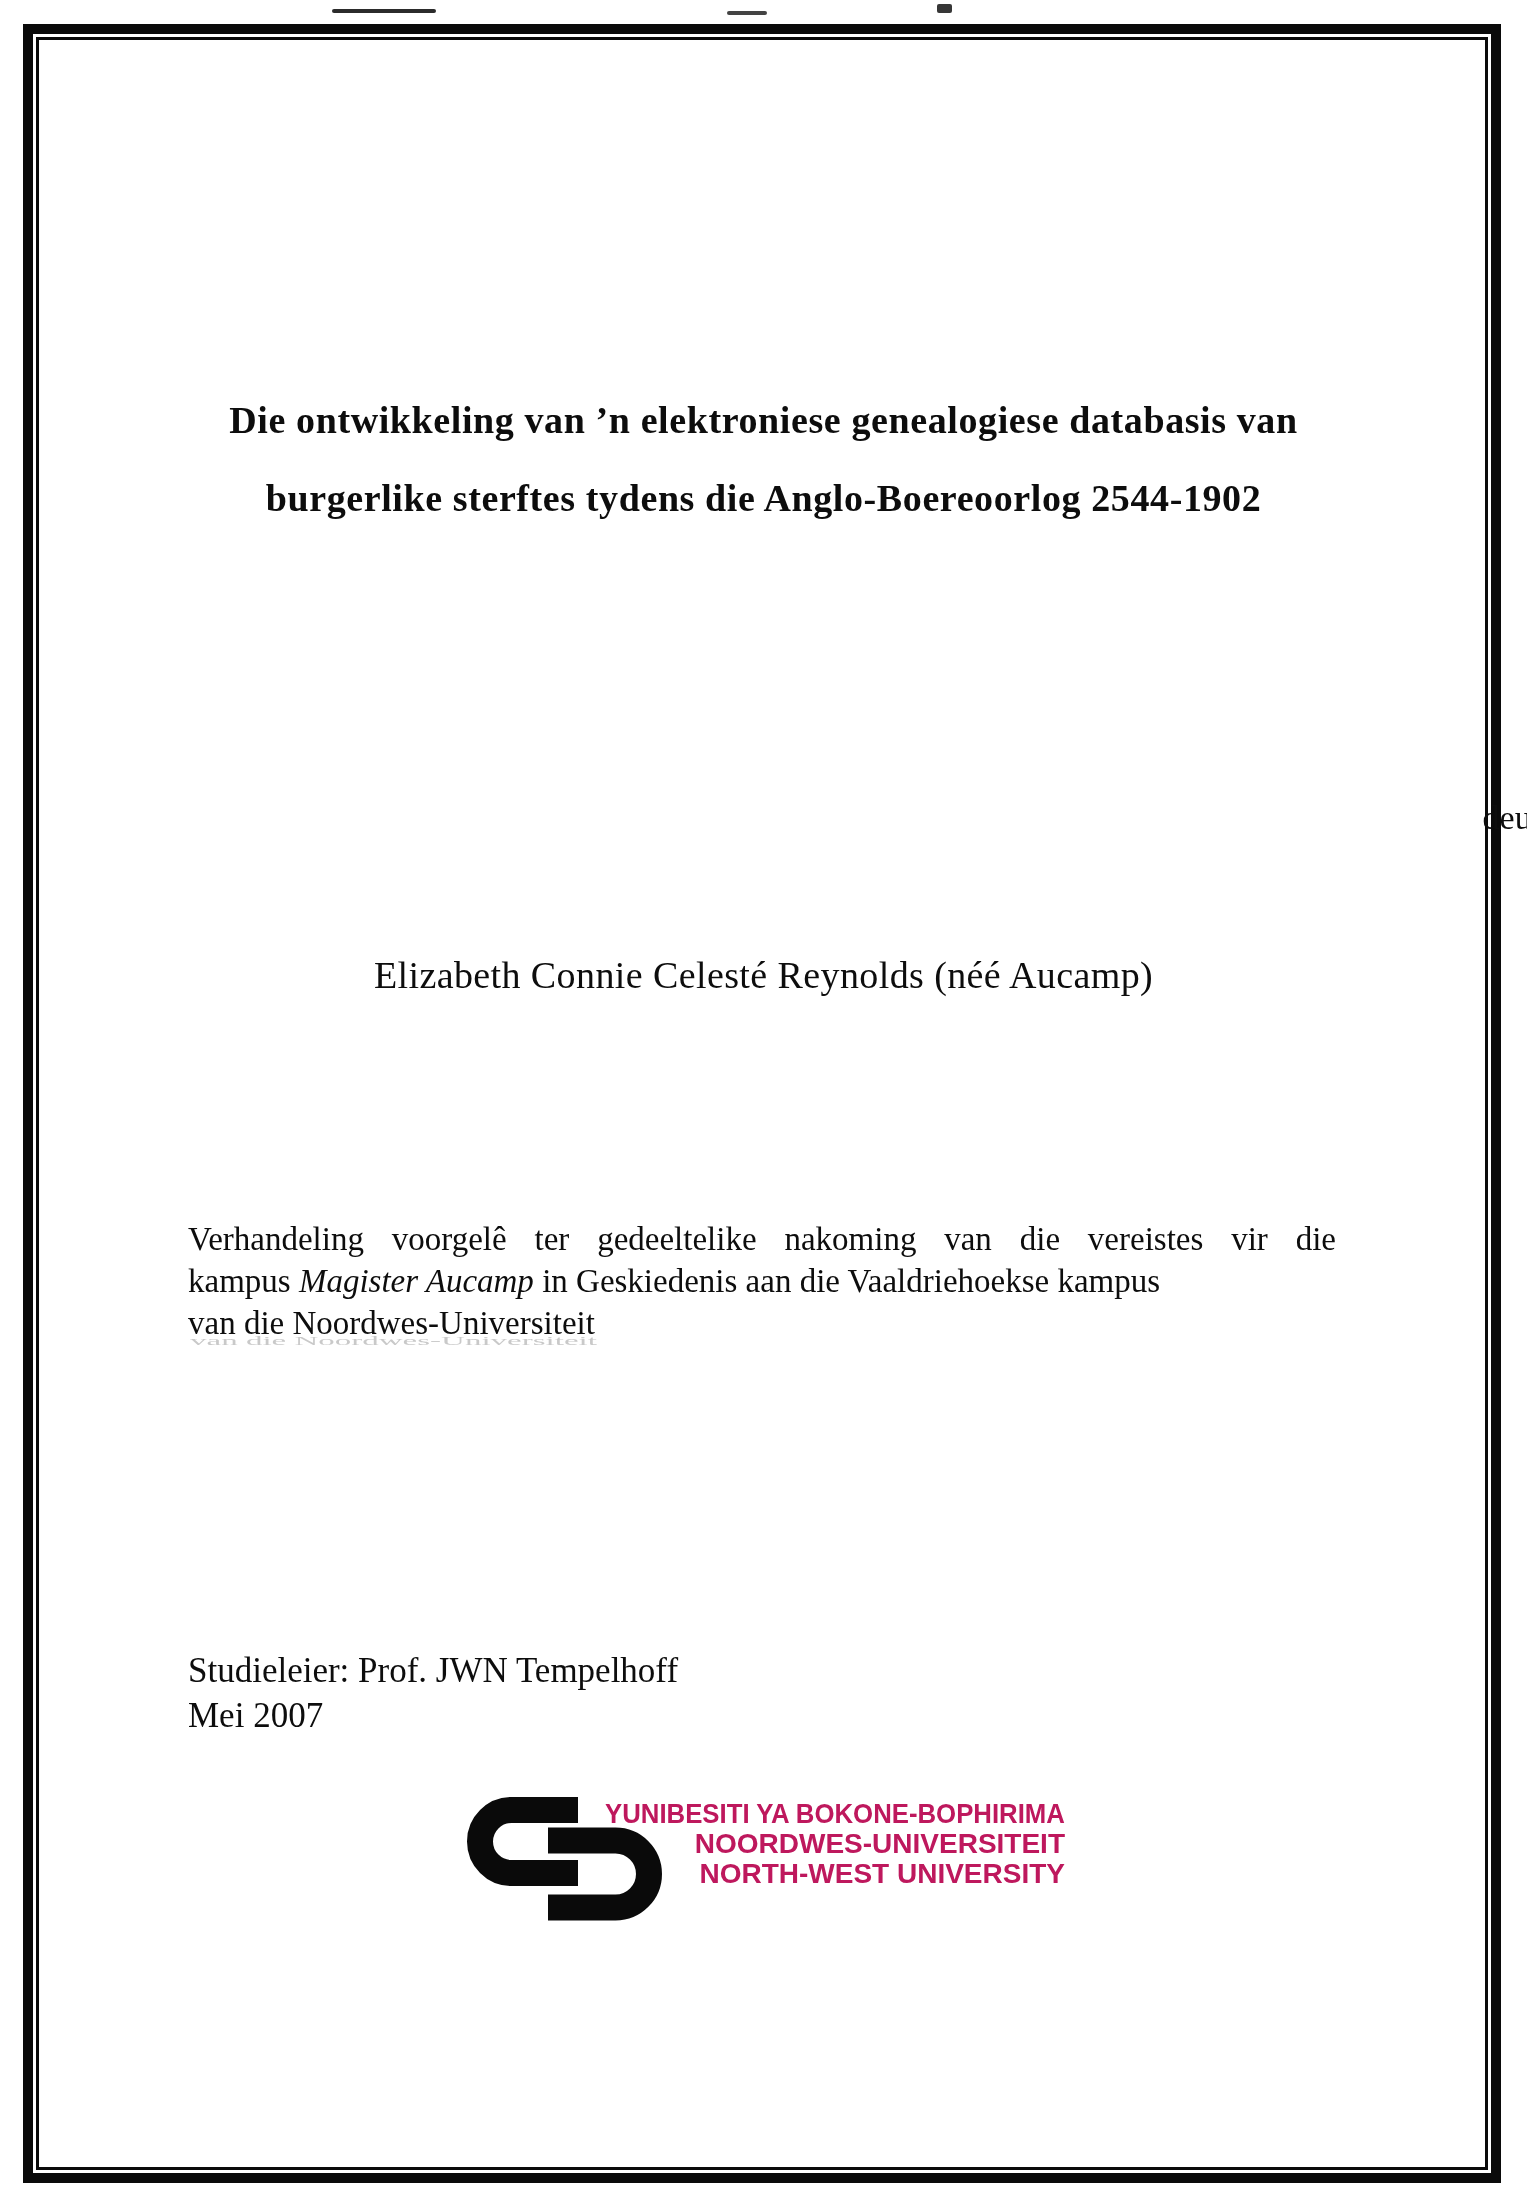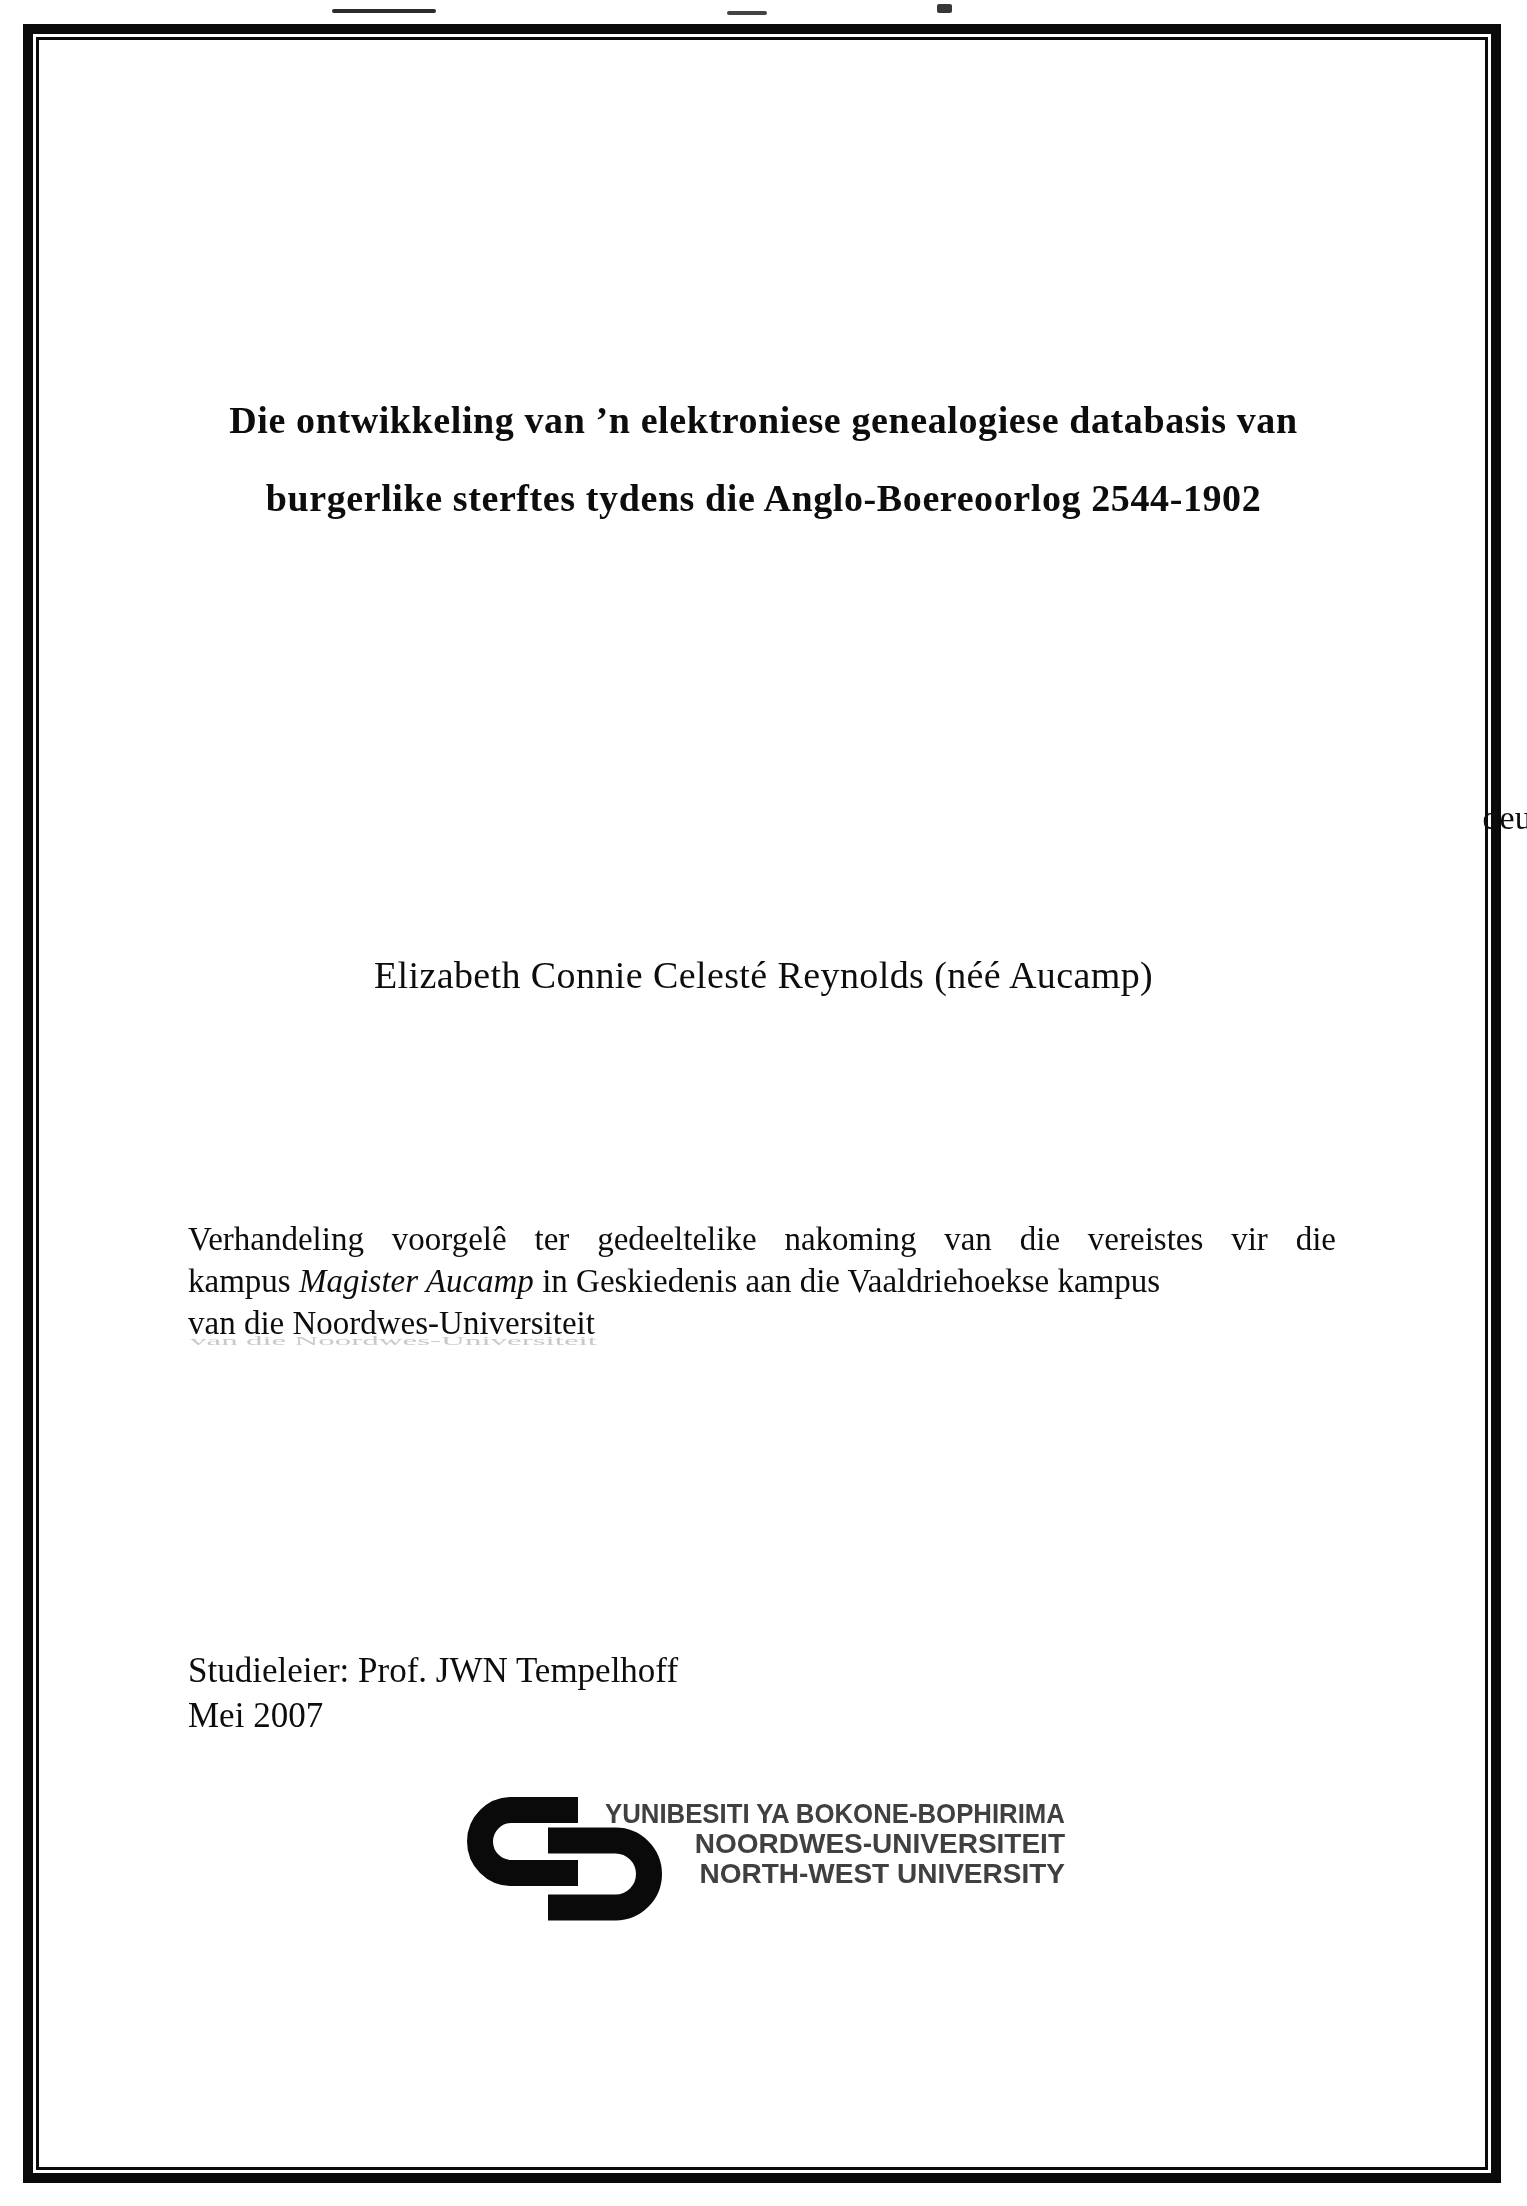--- a/index.html
+++ b/index.html
@@ -94,21 +94,21 @@
     width: 200px; height: 140px;
   }
   .logo-text {
     position: absolute;
     top: 1799px; right: 462px;
     text-align: right;
     font-family: "Liberation Sans", "DejaVu Sans", sans-serif;
     font-weight: 700;
     font-size: 28px;
     line-height: 30px;
-    color: #404040;
+    color: #be185d;
     white-space: nowrap;
   }
   .logo-text .l1 {
     transform: scaleX(0.92);
     transform-origin: 100% 50%;
   }
 </style>
 </head>
 <body>
 

